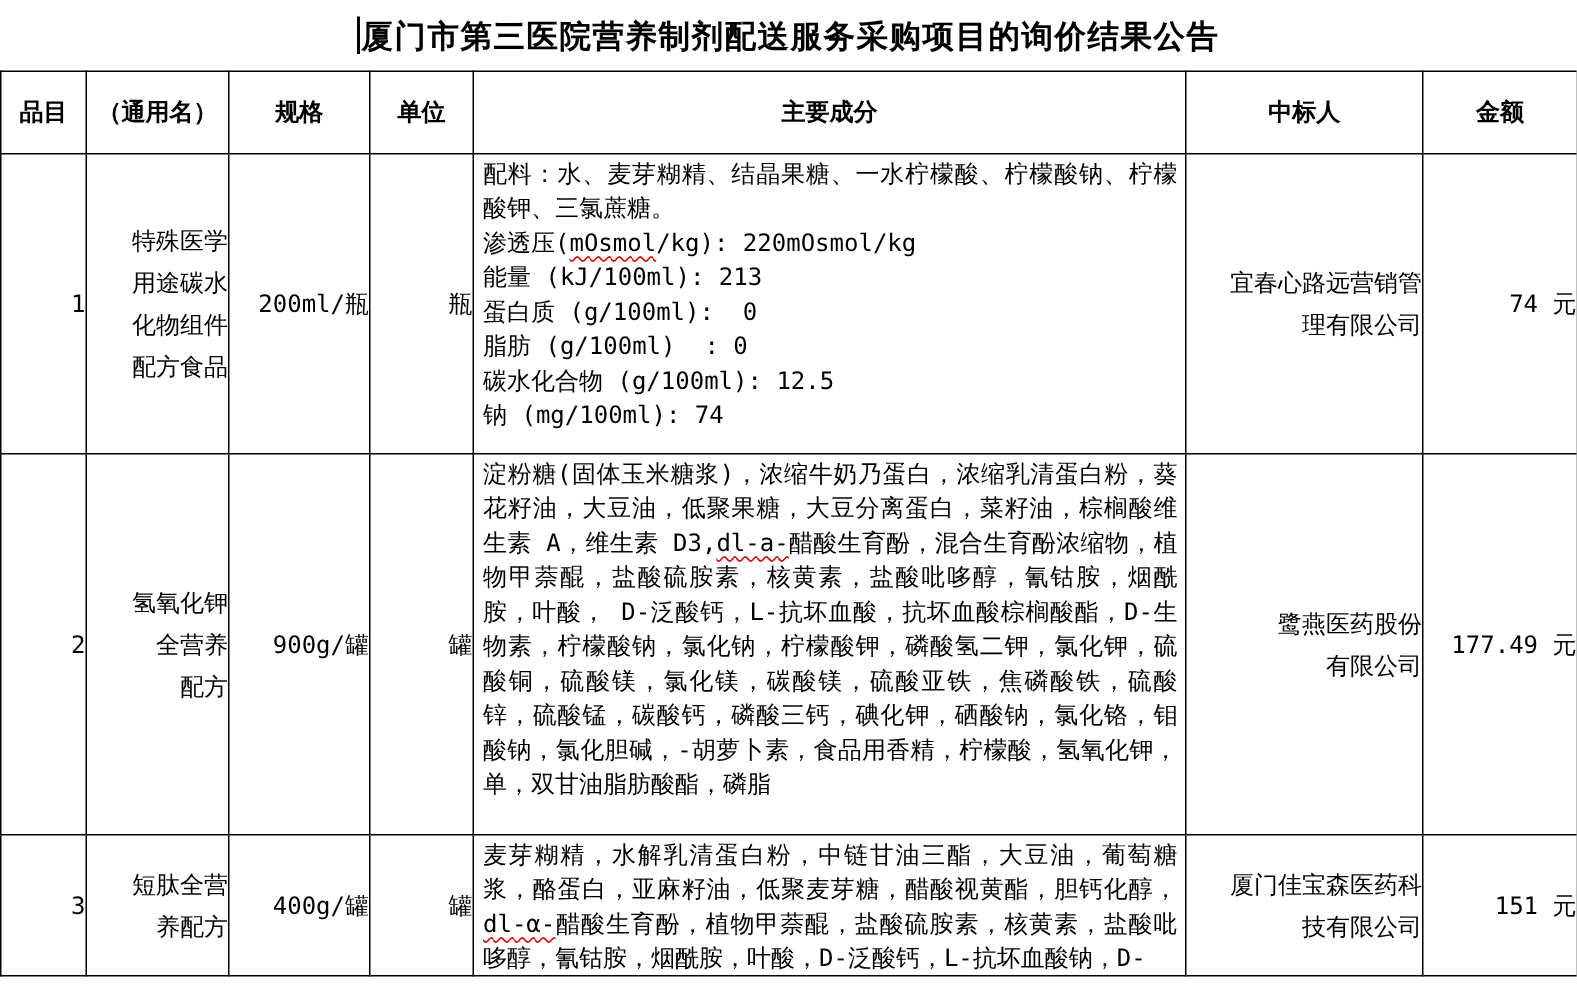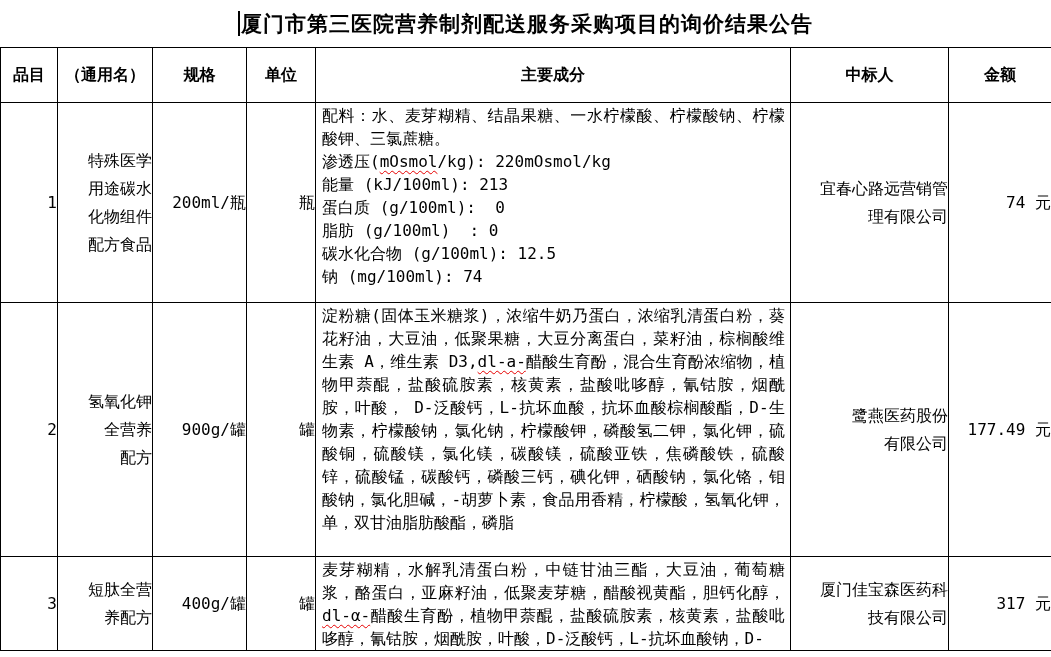--- a/index.html
+++ b/index.html
@@ -140,18 +140,18 @@
       </tr>
       <tr class="r2">
         <td class="c-center">3</td>
         <td class="c-center pre">短肽全营
 养配方</td>
         <td class="c-center">400g/罐</td>
         <td class="c-center">罐</td>
         <td class="c-main"><span>麦芽糊精，水解乳清蛋白粉，中链甘油三酯，大豆油，葡萄糖浆，酪蛋白，亚麻籽油，低聚麦芽糖，醋酸视黄酯，胆钙化醇，</span><span class="sq">dl-α-</span><span>醋酸生育酚，植物甲萘醌，盐酸硫胺素，核黄素，盐酸吡哆醇，氰钴胺，烟酰胺，叶酸，D-泛酸钙，L-抗坏血酸钠，D-</span></td>
         <td class="c-center pre">厦门佳宝森医药科
 技有限公司</td>
-        <td class="c-center">317 元</td>
+        <td class="c-center">151 元</td>
       </tr>
     </tbody>
   </table>
 
 </div>
 
 </body></html>

